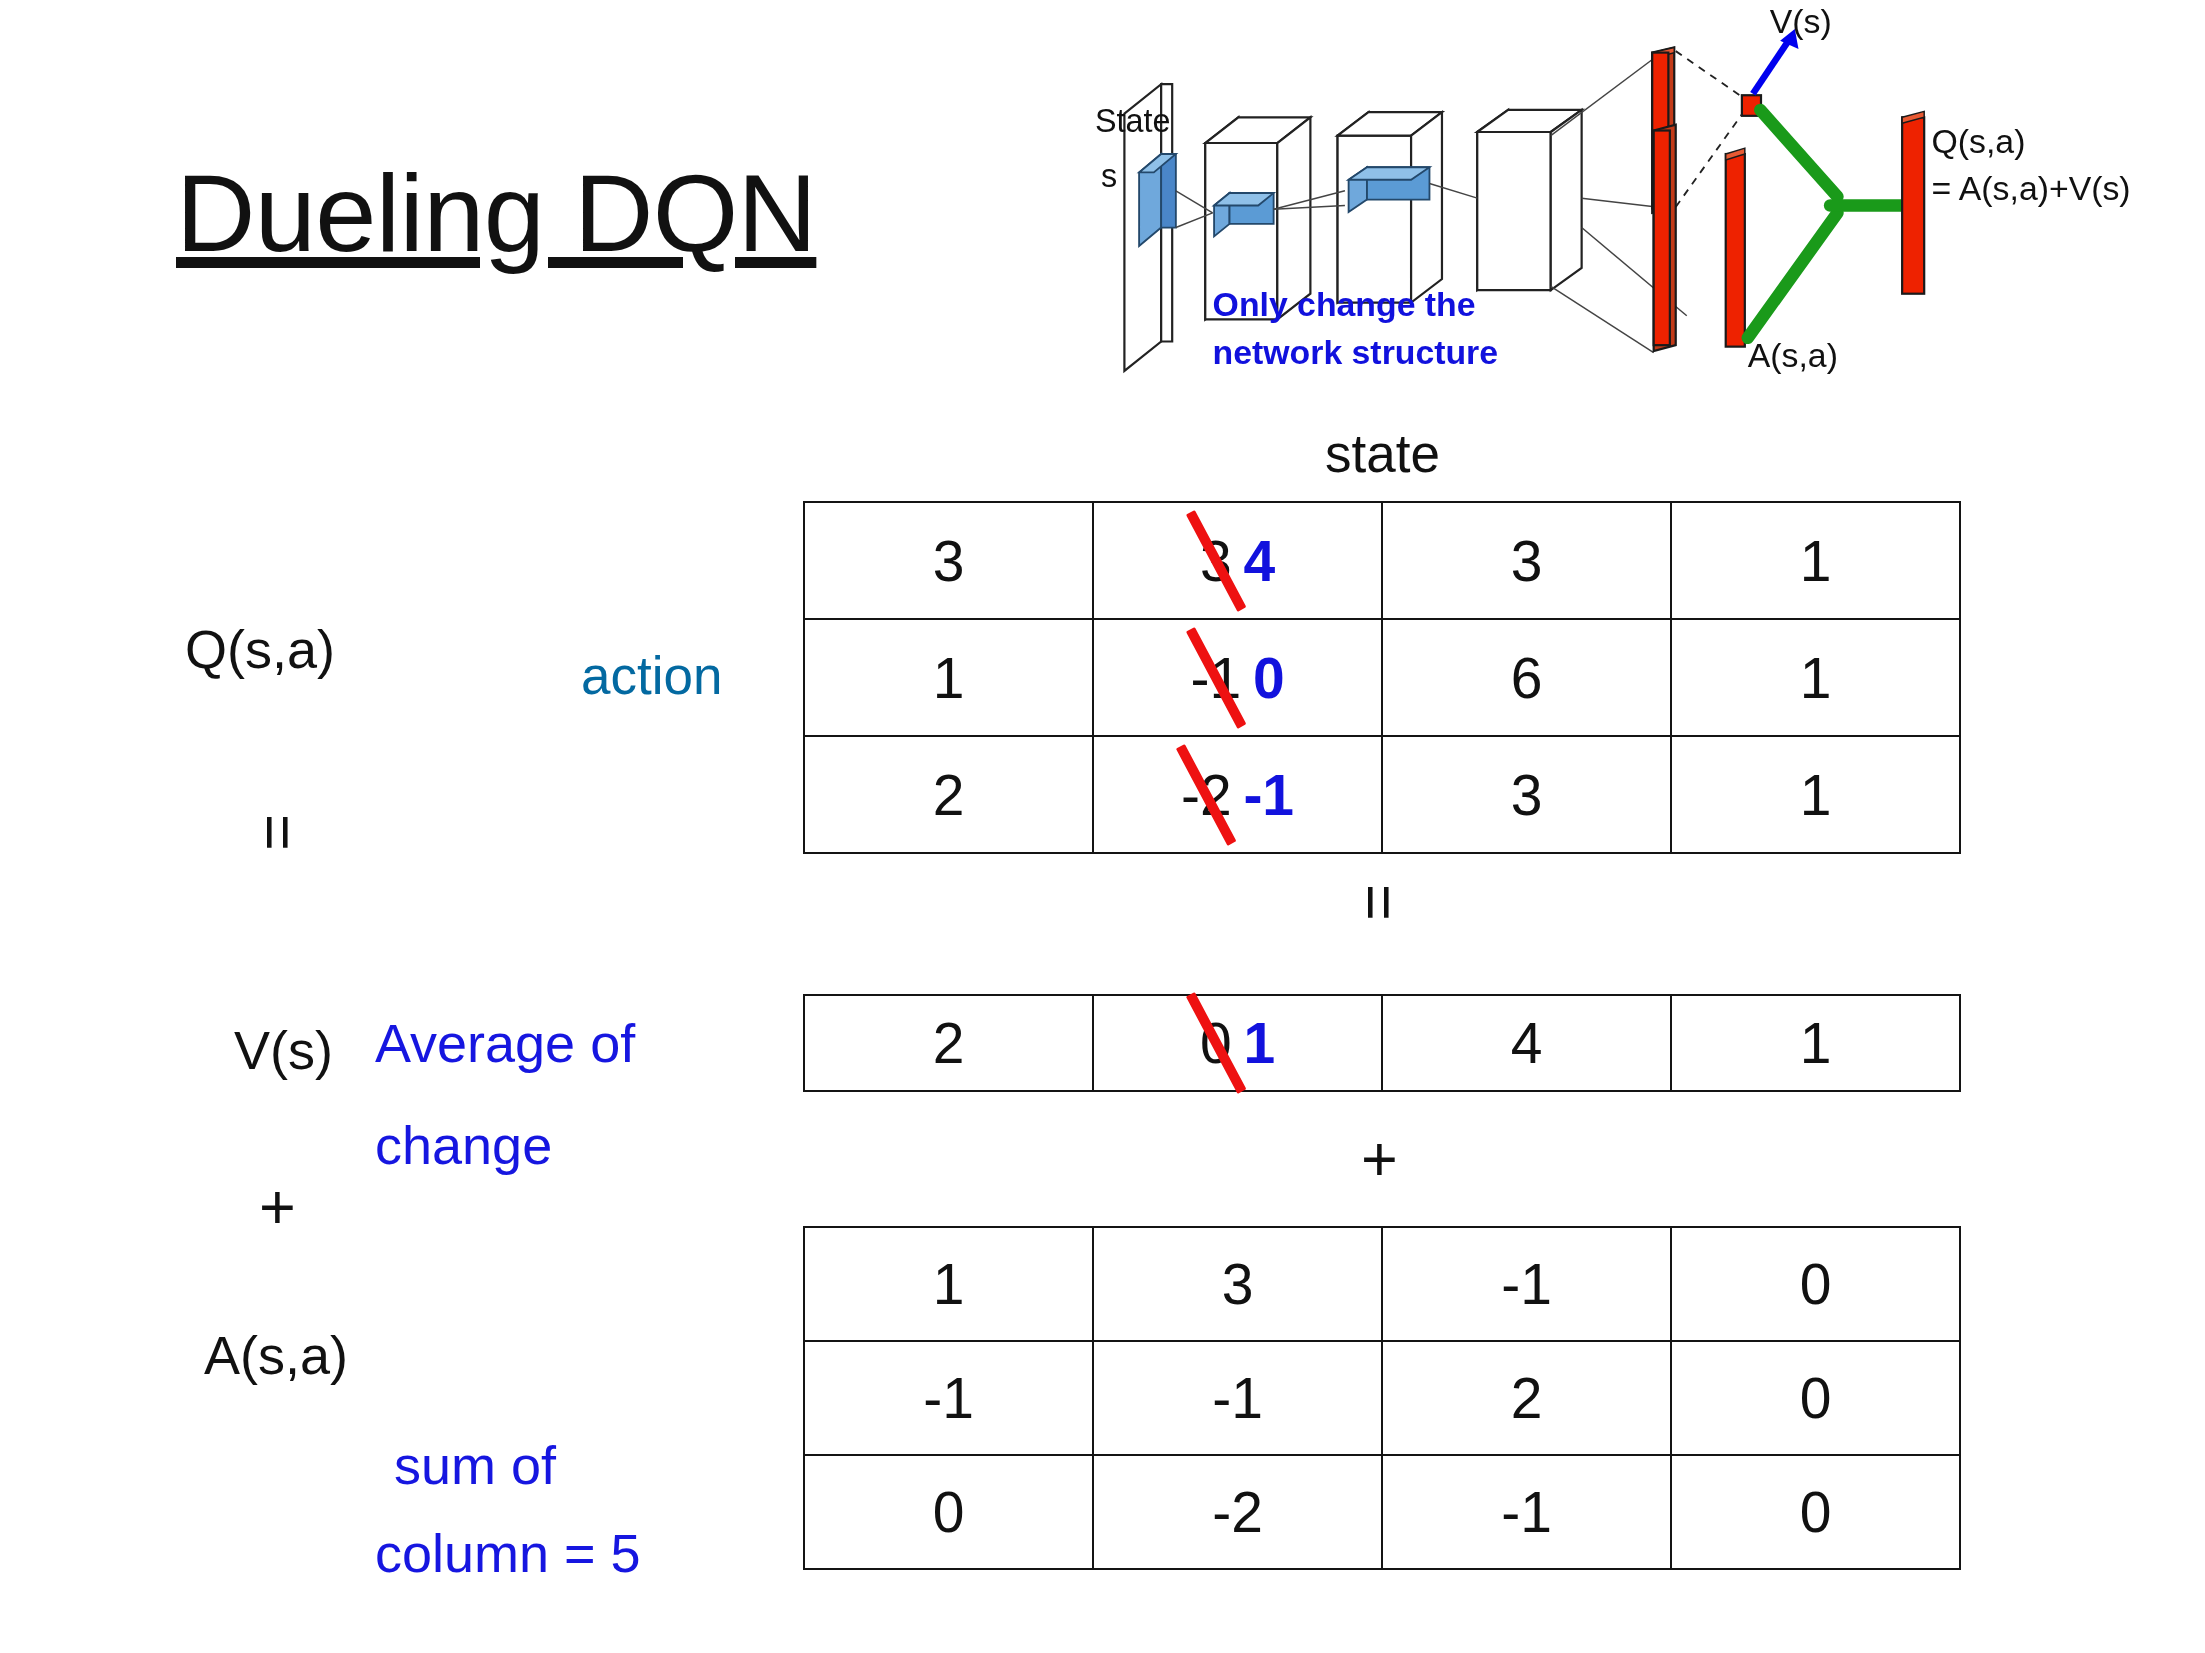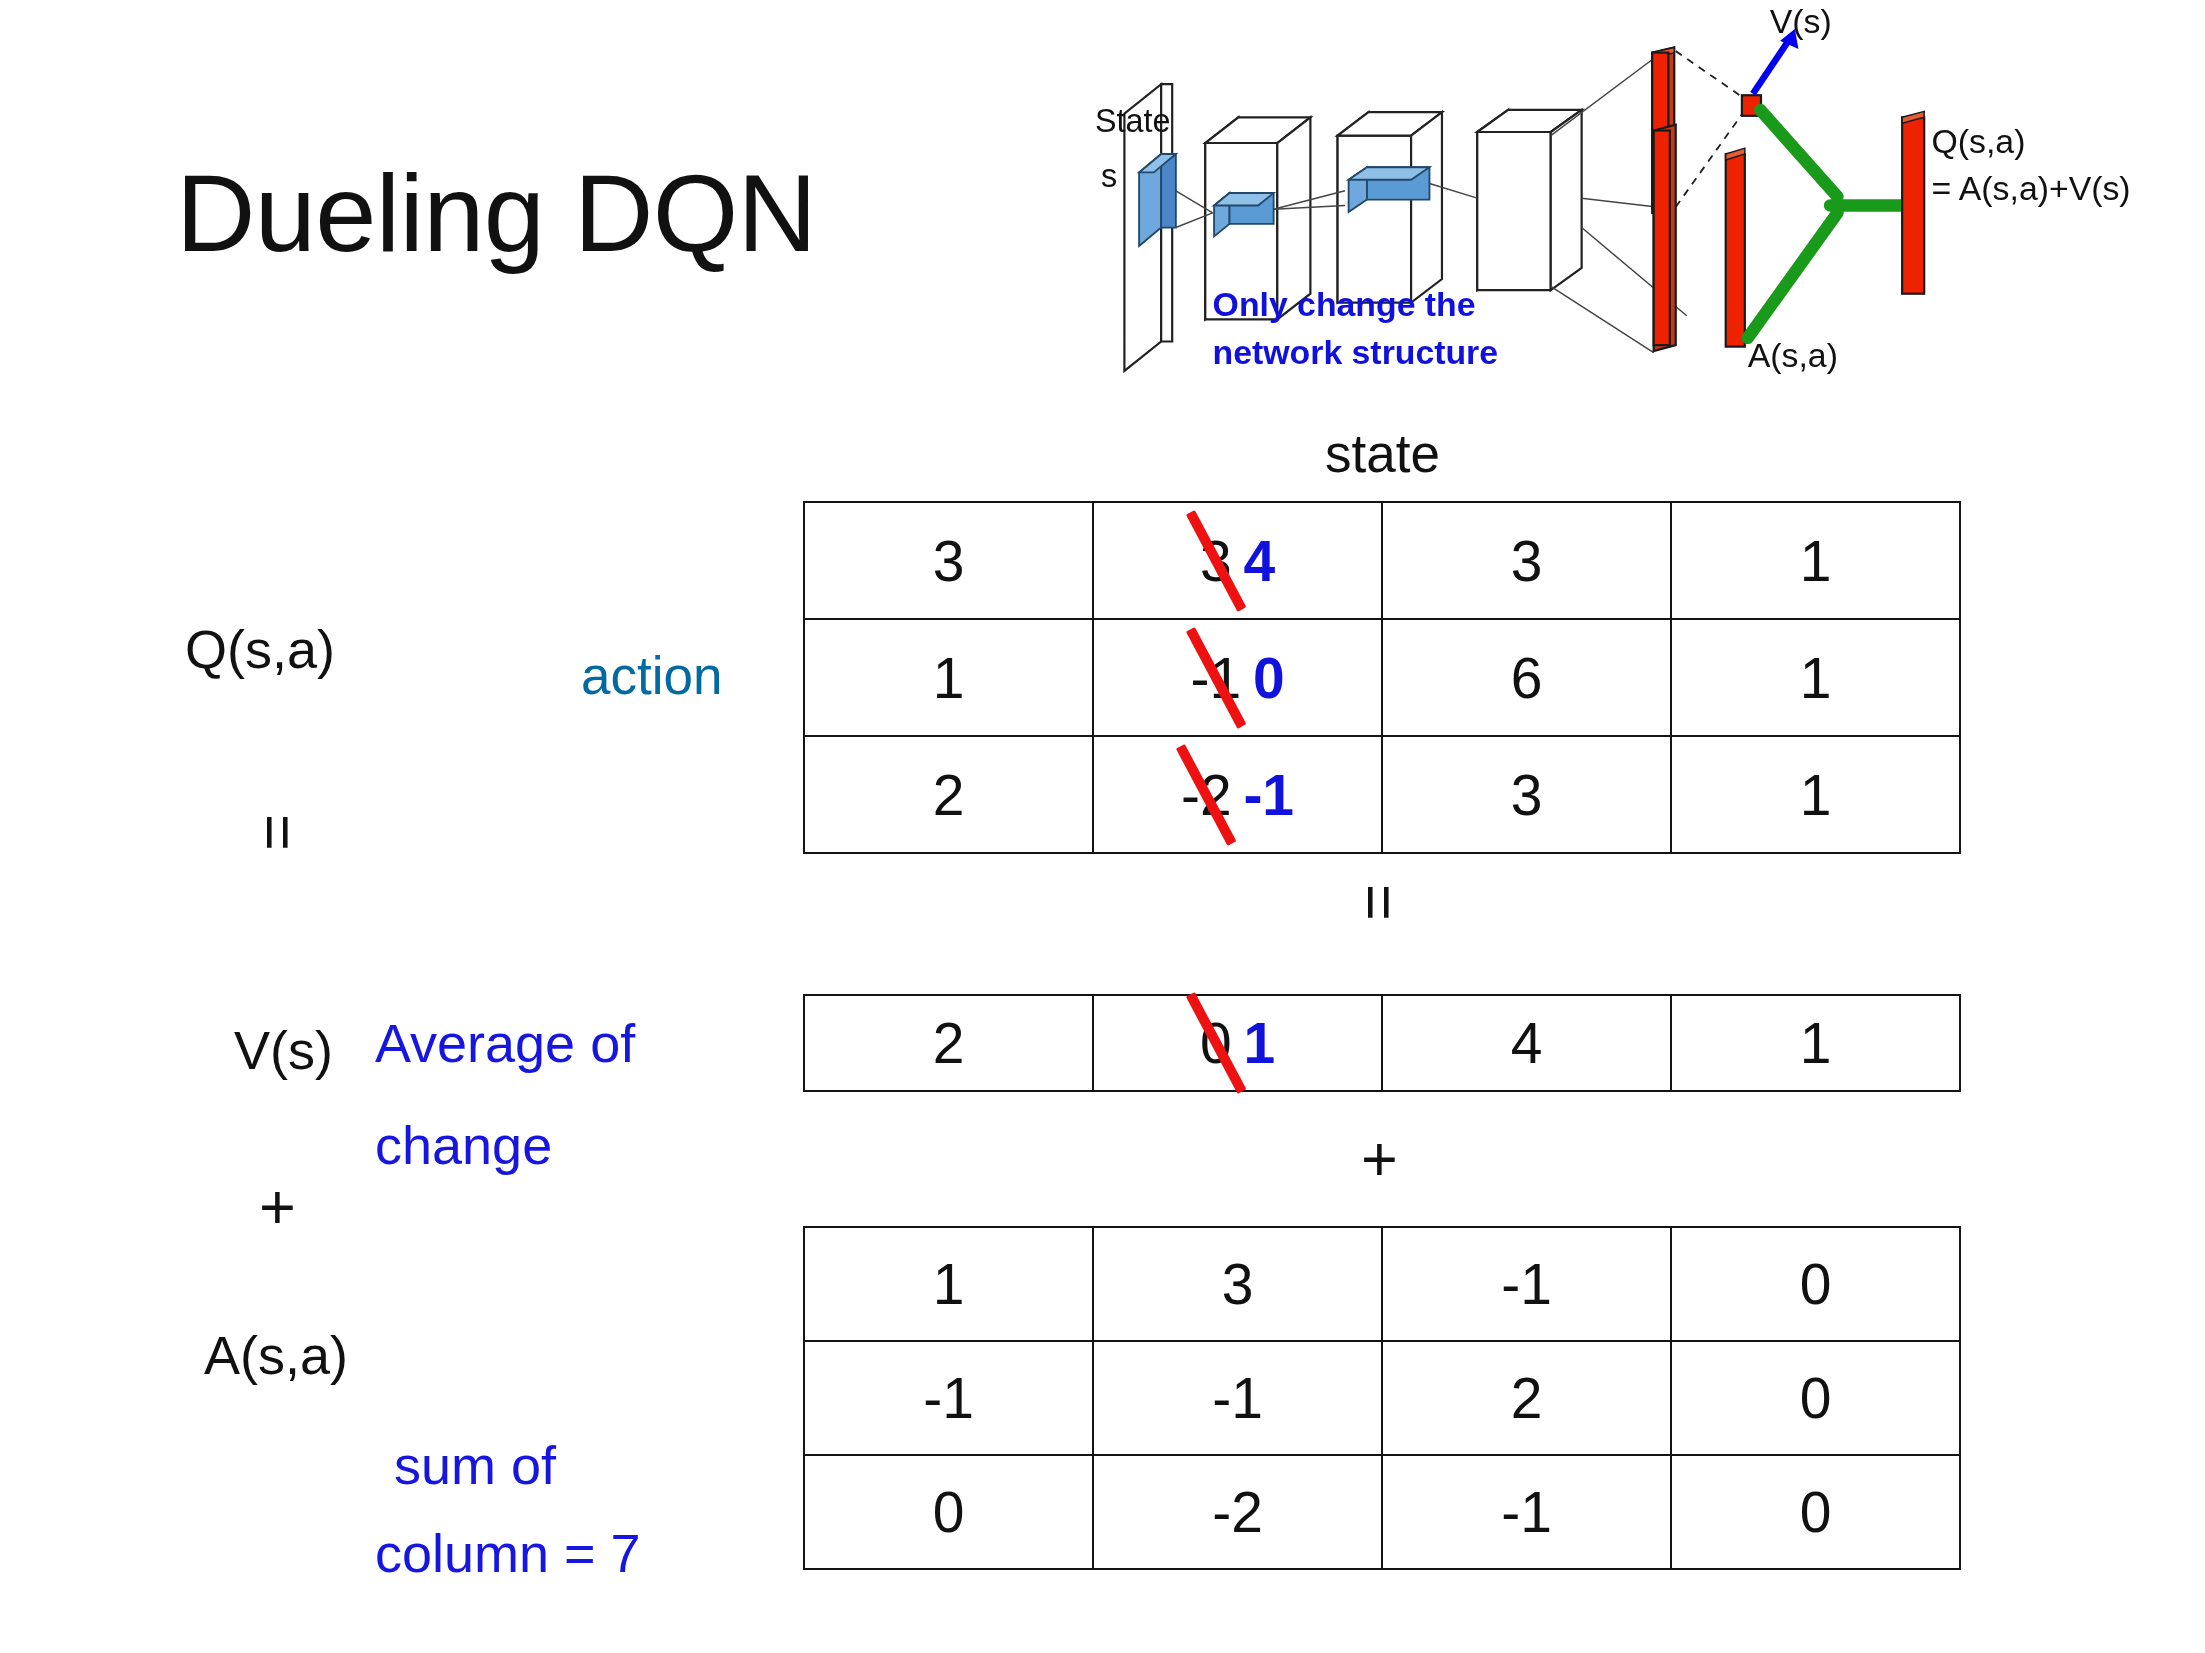--- a/index.html
+++ b/index.html
@@ -3,21 +3,21 @@
 <meta charset="utf-8">
 <style>
   html,body{margin:0;padding:0;background:#ffffff;}
   body{width:2205px;height:1654px;position:relative;overflow:hidden;
        font-family:"Liberation Sans",sans-serif;color:#000;}
 
   
   #slide-title{
     position:absolute; left:176px; top:158px;
     font-size:110px; font-weight:400; letter-spacing:-0.7px;
-    color:#111; white-space:nowrap; line-height:1;
+    color:#111; white-space:nowrap; line-height:1;text-decoration:underline;
   }
 
   
   #network-diagram{
     position:absolute; left:1095px; top:7.4px; width:1110px; height:397px;
   }
   #network-diagram svg{display:block;}
   .diag-label{font-family:"Liberation Sans",sans-serif;fill:#111;}
   .diag-note{font-family:"Liberation Sans",sans-serif;fill:#1111dd;font-weight:600;}
 
@@ -184,21 +184,21 @@
 <div class="lbl lbl-black" style="left:234px;top:1022px;">V(s)</div>
 
 <div class="lbl lbl-blue" style="left:375px;top:1015px;">Average of</div>
 <div class="lbl lbl-blue" style="left:375px;top:1117px;">change</div>
 
 <div class="op-sign" style="left:259px;top:1176px;">+</div>
 
 <div class="lbl lbl-black" style="left:204px;top:1327px;">A(s,a)</div>
 
 <div class="lbl lbl-blue" style="left:394px;top:1437px;">sum of</div>
-<div class="lbl lbl-blue" style="left:375px;top:1525px;">column = 7</div>
+<div class="lbl lbl-blue" style="left:375px;top:1525px;">column = 5</div>
 
 <div class="op-sign" style="left:1360px;top:871px;">
   <span class="eq-rot">=</span>
 </div>
 <div class="op-sign" style="left:1361px;top:1128px;">+</div>
 
 <table class="mat" id="q-table" style="left:803px;top:501px;">
     <tbody>
       <tr>
         <td class="h-q">3</td>

